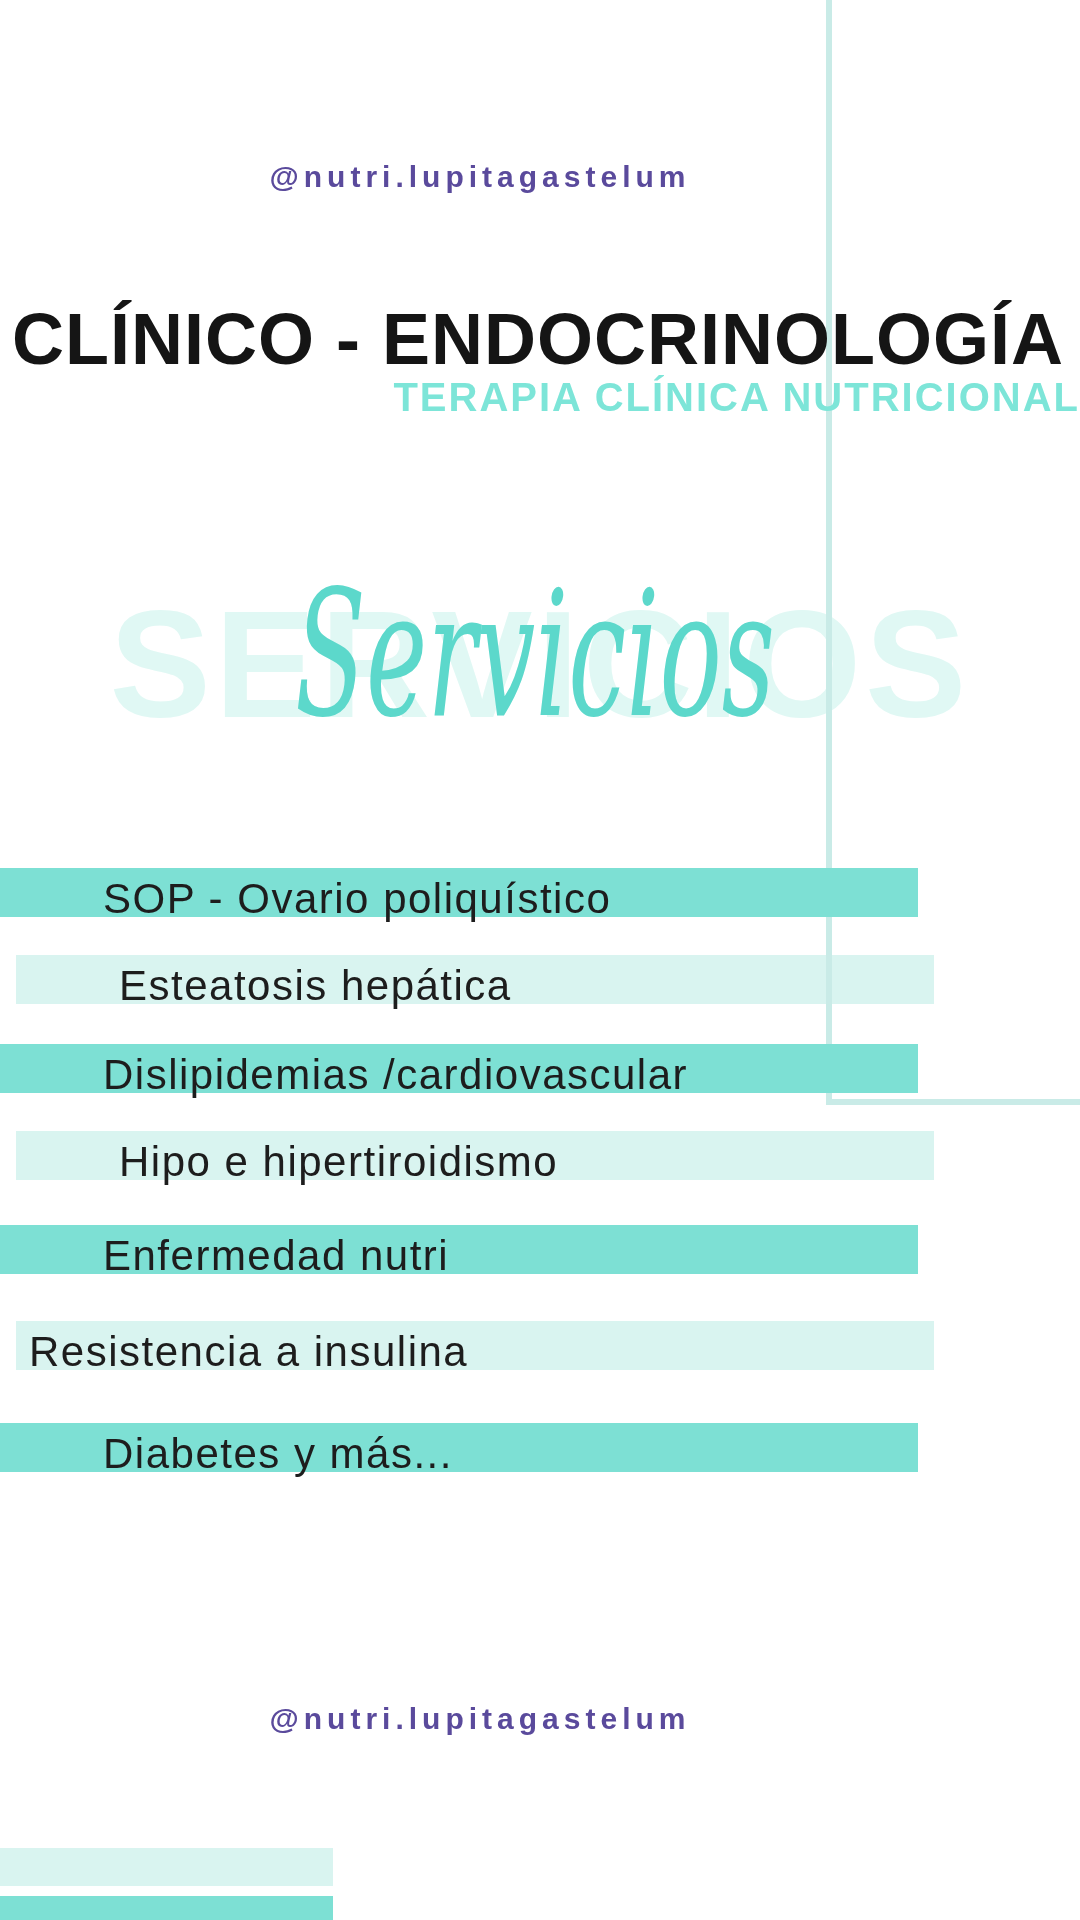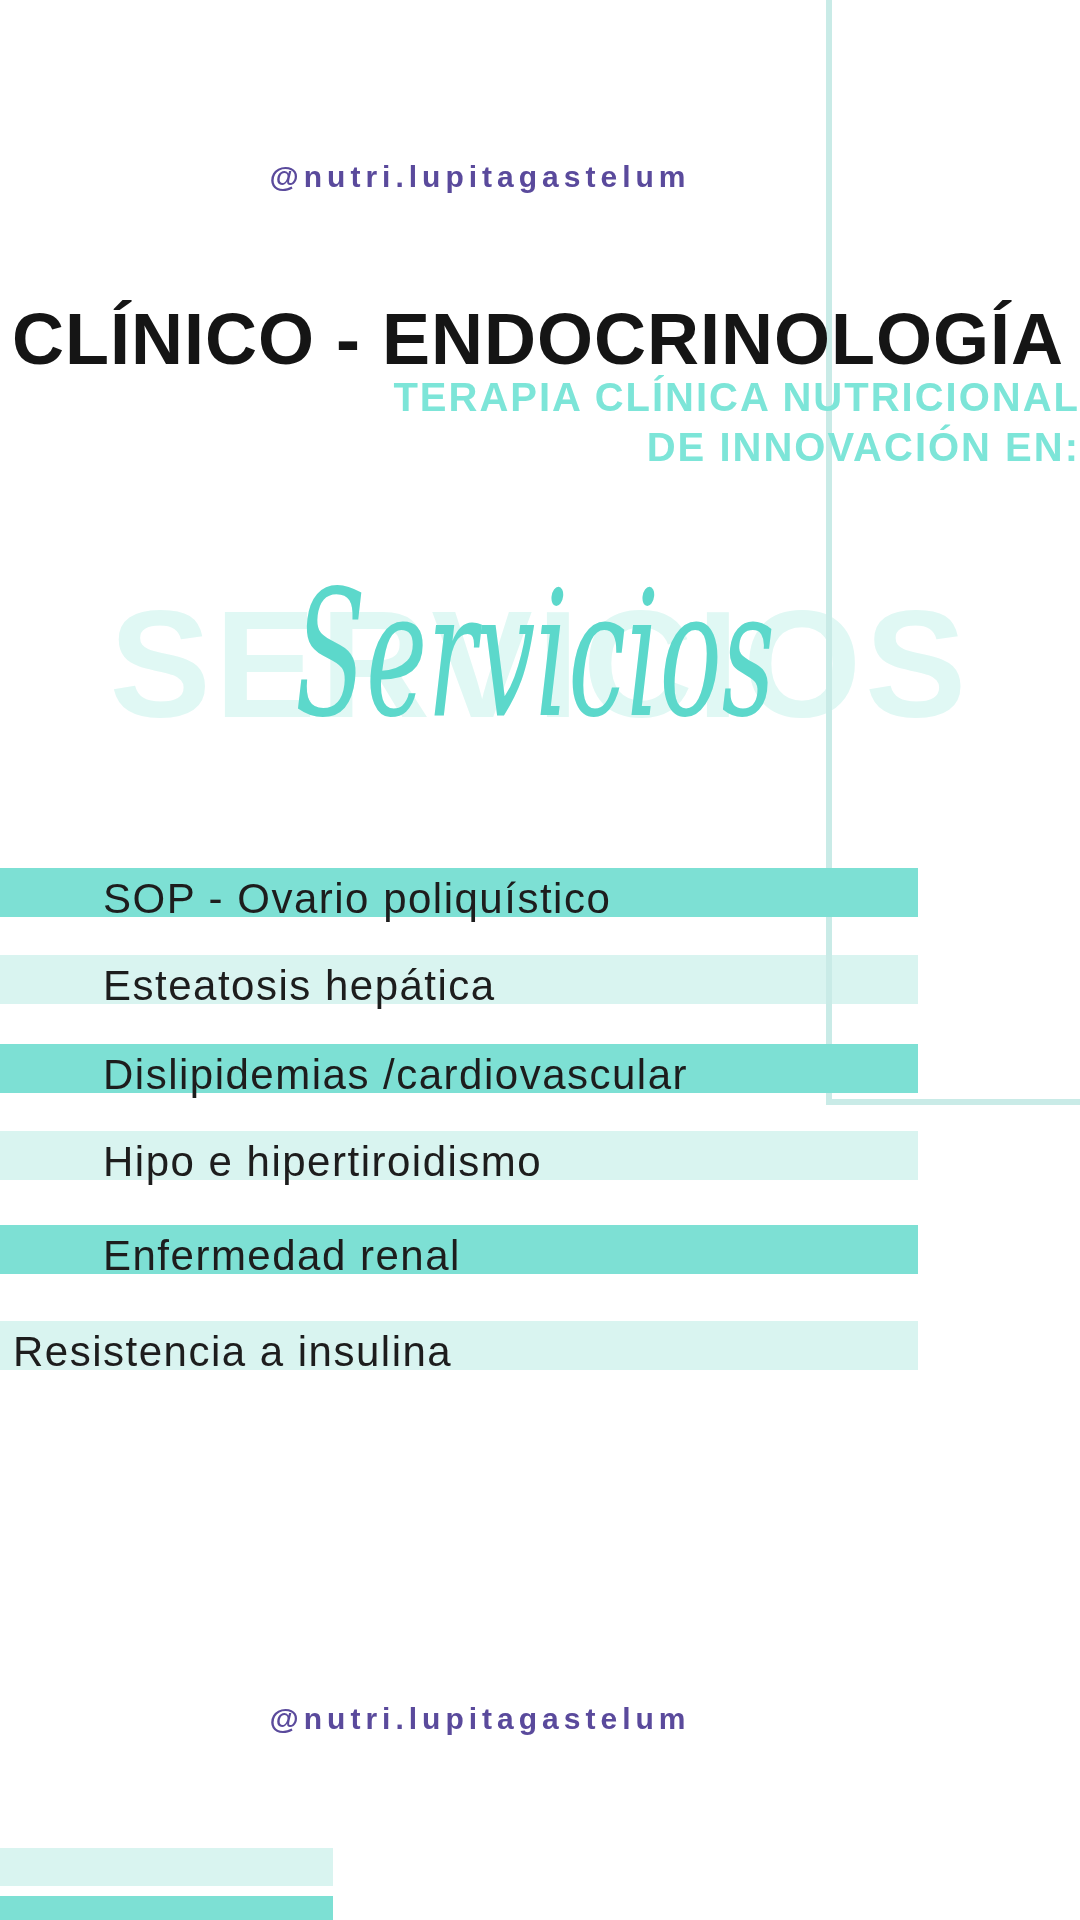--- a/index.html
+++ b/index.html
@@ -49,21 +49,21 @@
     font-family:"DejaVu Serif",serif;font-style:italic;font-weight:500;
     font-size:175px;fill:var(--script);
   }
   
   .row{
     position:absolute;left:0;width:918px;height:49px;
     line-height:61px;padding-left:103px;box-sizing:border-box;
     color:var(--rowtext);font-size:42px;letter-spacing:1.5px;white-space:nowrap;
   }
   .row.dark{background:var(--accent-dark);z-index:4;}
-  .row.light{background:var(--accent-light);z-index:2;}
+  .row.light{background:var(--accent-light);z-index:2;margin-left:16px;}
   .row1{top:868px;}
   .row2{top:955px;}
   .row3{top:1044px;}
   .row4{top:1131px;}
   .row5{top:1225px;}
   .row6{top:1321px;padding-left:13px;}
   .row7{top:1423px;}
   .row8{top:1518px;}
   
   .corner{position:absolute;left:0;width:333px;z-index:2;}
@@ -77,34 +77,34 @@
 
   <div class="vline"></div>
   <div class="hline"></div>
 
   <div class="handle top">@nutri.lupitagastelum</div>
 
   <div class="title">CLÍNICO - ENDOCRINOLOGÍA</div>
 
   <div class="subtitle">
     <div>TERAPIA CLÍNICA NUTRICIONAL</div>
-    <div>DE INNOVACIÓN EN:</div>
   </div>
 
   <div class="watermark">SERVICIOS</div>
 
   <svg class="script-svg" viewBox="0 0 1080 340" xmlns="http://www.w3.org/2000/svg">
     <text x="535" y="245" text-anchor="middle" textLength="480" lengthAdjust="spacingAndGlyphs">Servicios</text>
   </svg>
 
   <div class="row dark row1">SOP  - Ovario poliquístico</div>
   <div class="row light row2">Esteatosis hepática</div>
   <div class="row dark row3">Dislipidemias /cardiovascular</div>
   <div class="row light row4">Hipo e hipertiroidismo</div>
-  <div class="row dark row5">Enfermedad renal</div>
+  <div class="row dark row5">Enfermedad nutri</div>
   <div class="row light row6">Resistencia a insulina</div>
+  <div class="row dark row7">Diabetes y más...</div>
 
   <div class="handle bottom">@nutri.lupitagastelum</div>
 
   <div class="corner light"></div>
   <div class="corner dark"></div>
 
 </div>
 
 </body></html>

